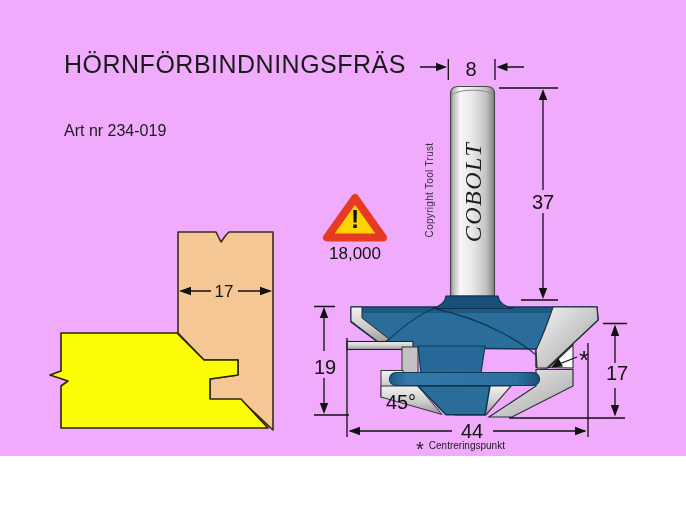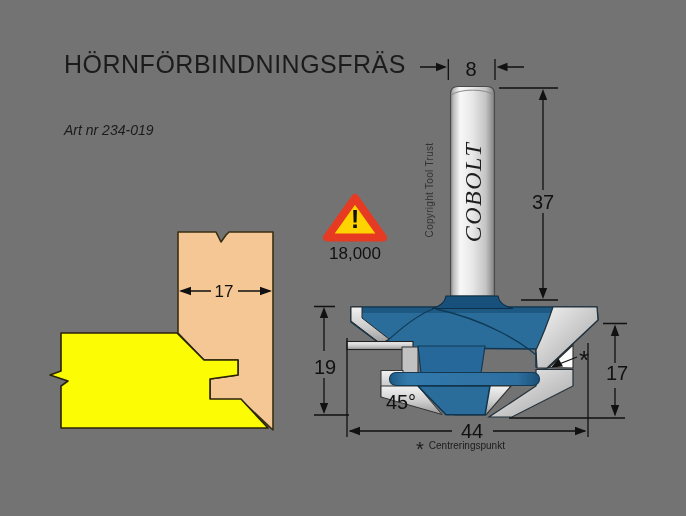--- a/index.html
+++ b/index.html
@@ -1,20 +1,20 @@
 <!DOCTYPE html>
 <html><head>
 <meta charset="utf-8">
 <style>
   html,body{margin:0;padding:0;background:#fff;}
-  #canvas{position:relative;width:686px;height:516px;background:#737373;overflow:hidden;
+  #canvas{position:relative;width:686px;height:456px;background:#f0abfc;overflow:hidden;
           font-family:"Liberation Sans",sans-serif;}
   .title{position:absolute;left:64px;top:50px;font-size:25px;letter-spacing:.5px;
          color:#1b1b1b;font-weight:400;white-space:nowrap;}
-  .artnr{position:absolute;left:64px;top:122px;font-size:14px;color:#1b1b1b;font-style:italic;}
+  .artnr{position:absolute;left:64px;top:122px;font-size:16px;color:#1b1b1b;}
   .footnote{position:absolute;left:416px;top:436px;display:flex;align-items:center;
             gap:5px;color:#1b1b1b;}
   .footnote .star{font-size:20px;line-height:10px;padding-top:8px;}
   .footnote .label{font-size:10px;}
   svg{position:absolute;left:0;top:0;}
   svg text{font-family:"Liberation Sans",sans-serif;fill:#111;}
   .dimtxt{font-size:20px;}
   .dimtxt-s{font-size:17px;}
   .brand{font-family:"Liberation Serif",serif;font-style:italic;font-size:24px;
          letter-spacing:1.5px;fill:#1d1d1d;}

